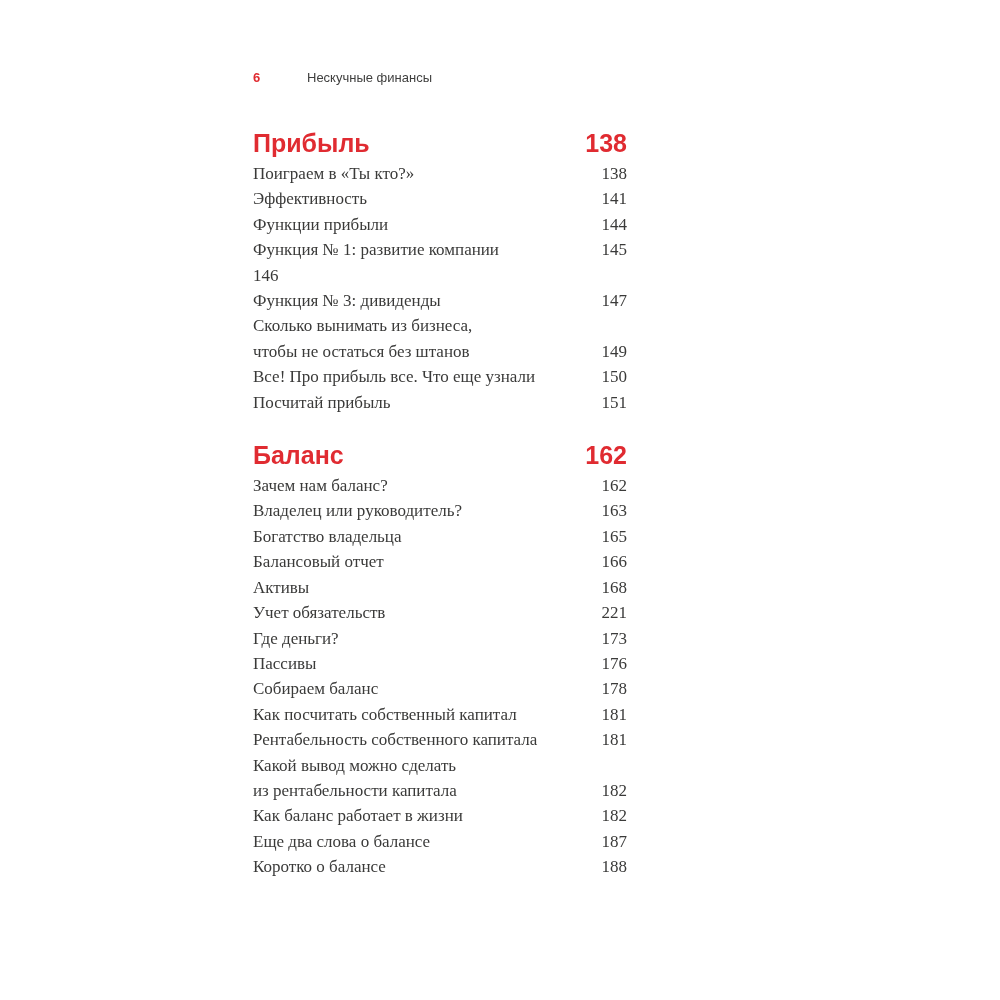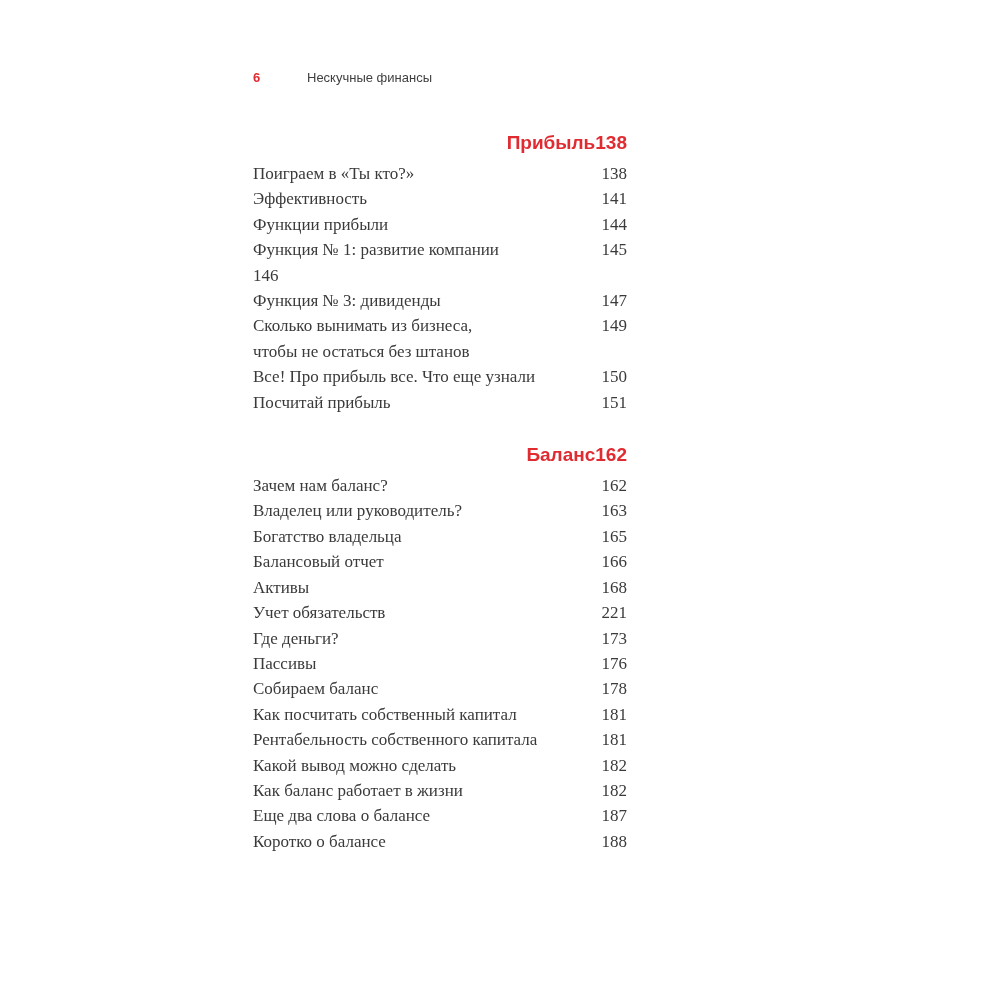--- a/index.html
+++ b/index.html
@@ -30,32 +30,32 @@
     flex: 0 0 54px;
   }
   .running-title {
     color: #3f3f3e;
   }
   .toc-section + .toc-section {
     margin-top: 18px;
   }
   .section-heading {
     display: flex;
-    justify-content: flex-end;
+    justify-content: space-between;
     align-items: baseline;
     font-family: "Liberation Sans", "DejaVu Sans", sans-serif;
     font-weight: bold;
-    font-size: 19px;
+    font-size: 25px;
     line-height: 24px;
     margin-bottom: 6px;
   }
   .entry-row {
     display: flex;
     justify-content: space-between;
-    align-items: flex-start;
+    align-items: flex-end;
     font-family: "Liberation Serif", "DejaVu Serif", serif;
     font-size: 17px;
     line-height: 25.4px;
     color: #3a3a39;
   }
   .entry-title { padding-right: 12px; }
   .entry-page { white-space: nowrap; }
 </style>
 </head>
 <body>
@@ -214,20 +214,21 @@
   <div class="entry-row">
     <span class="entry-title">
               <div>Рентабельность собственного капитала</div>
             </span>
     <span class="entry-page">181</span>
   </div>
 
   <div class="entry-row">
     <span class="entry-title">
               <div>Какой вывод можно сделать</div>
+              <div>из рентабельности капитала</div>
             </span>
     <span class="entry-page">182</span>
   </div>
 
   <div class="entry-row">
     <span class="entry-title">
               <div>Как баланс работает в жизни</div>
             </span>
     <span class="entry-page">182</span>
   </div>

